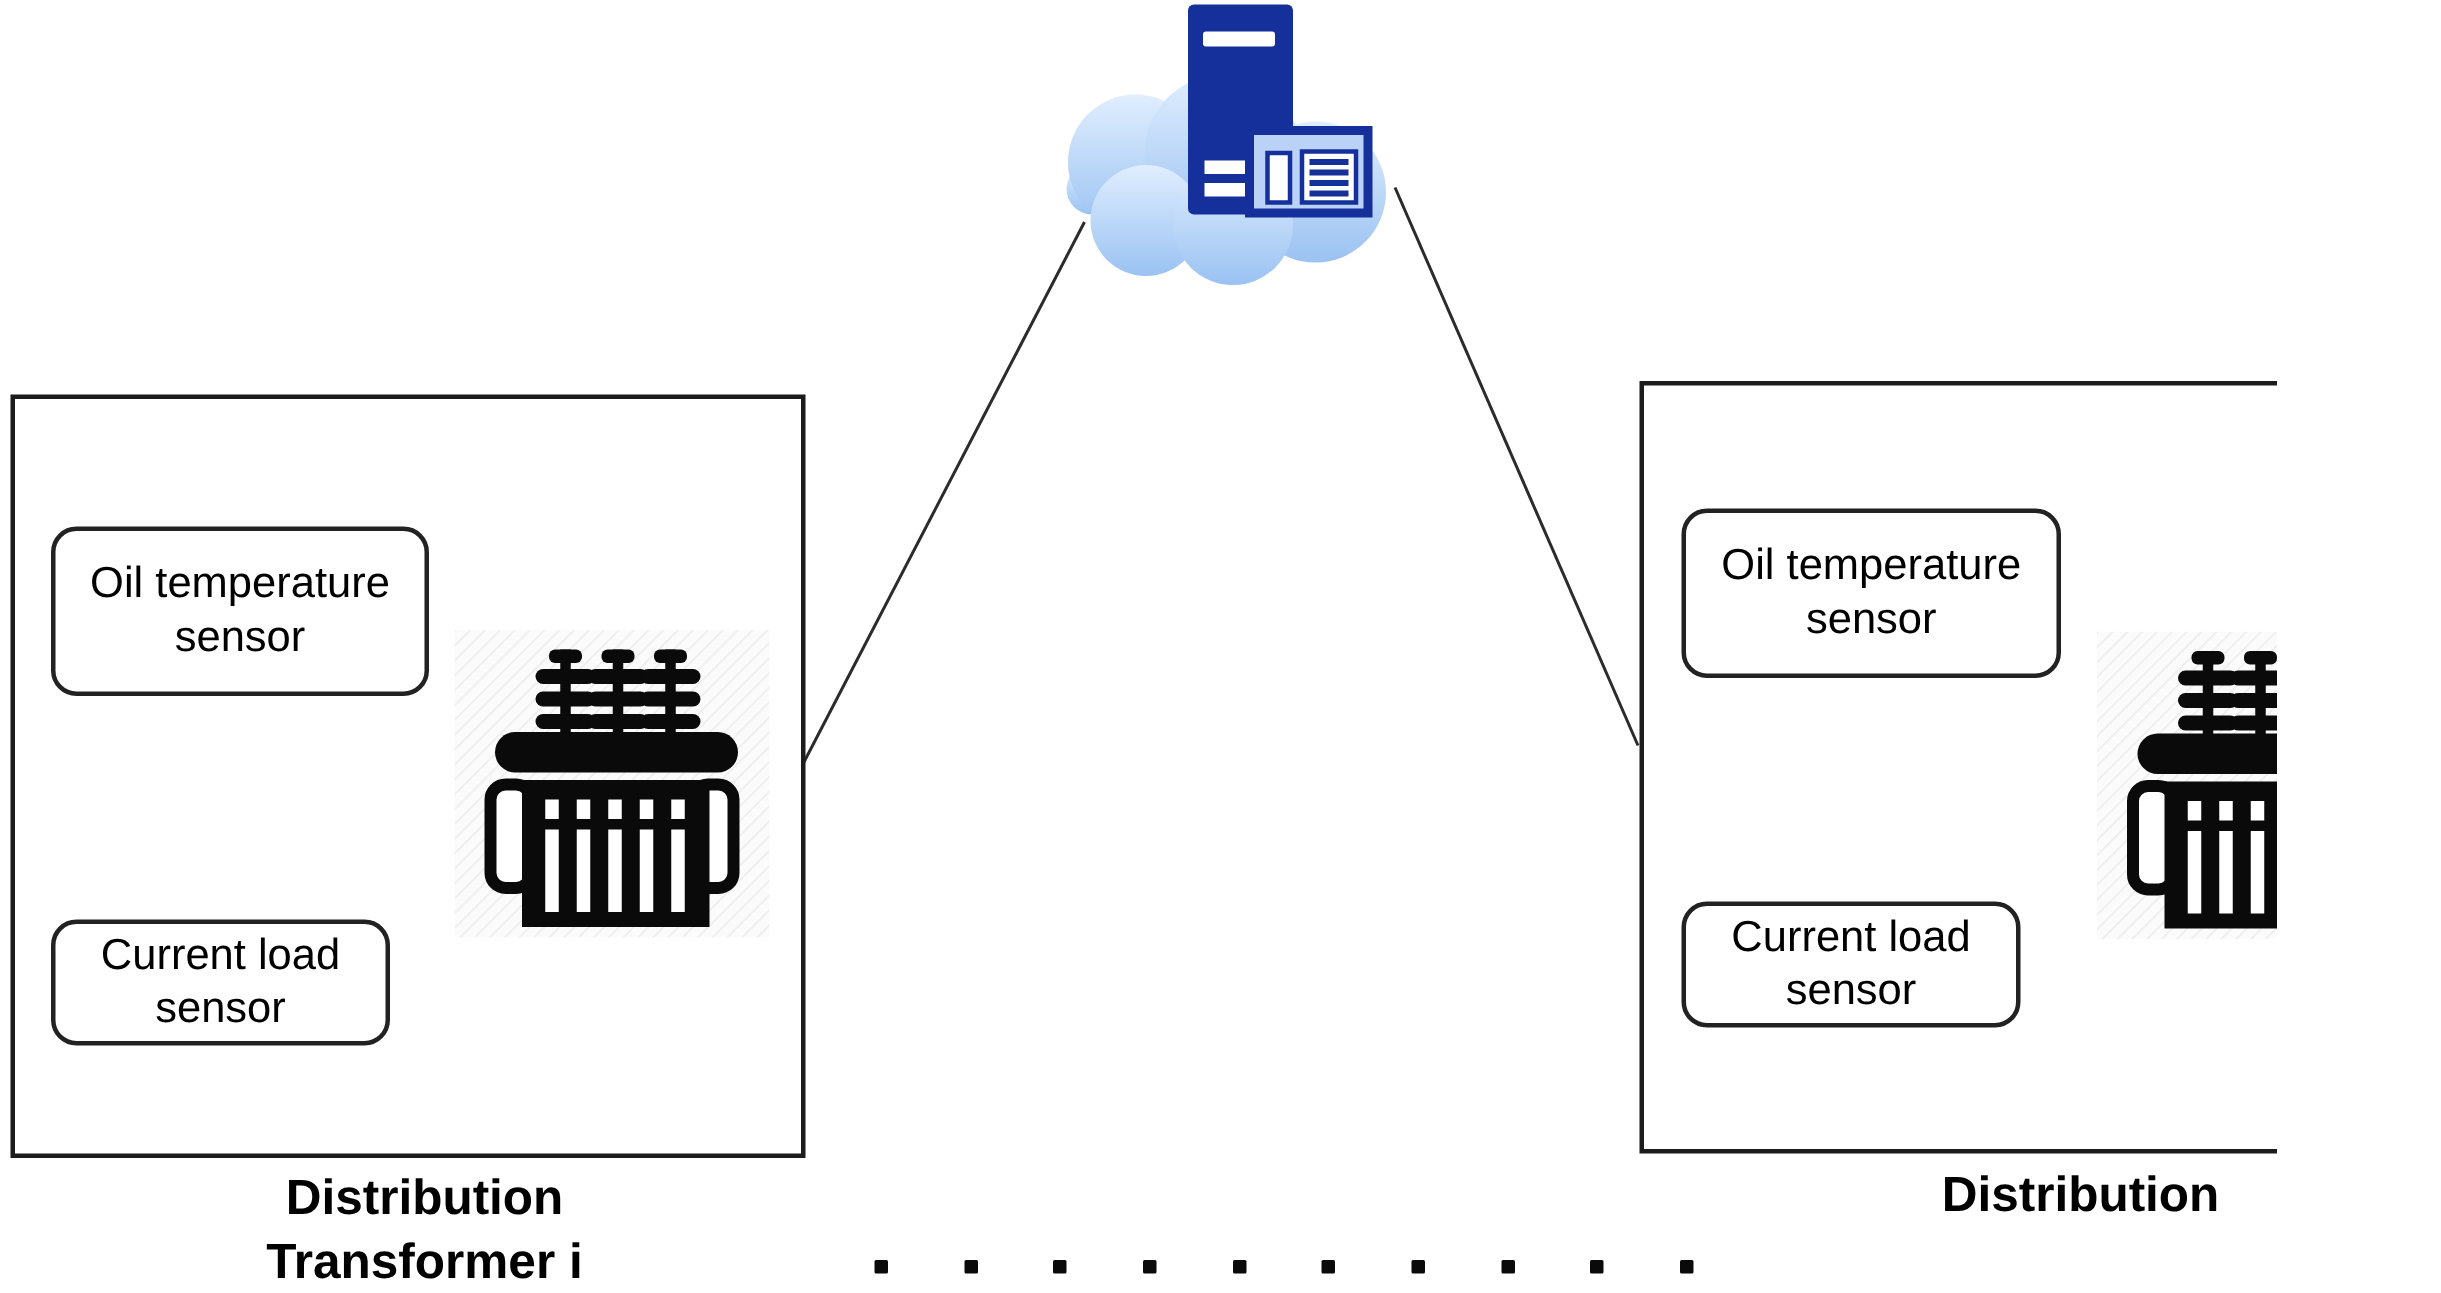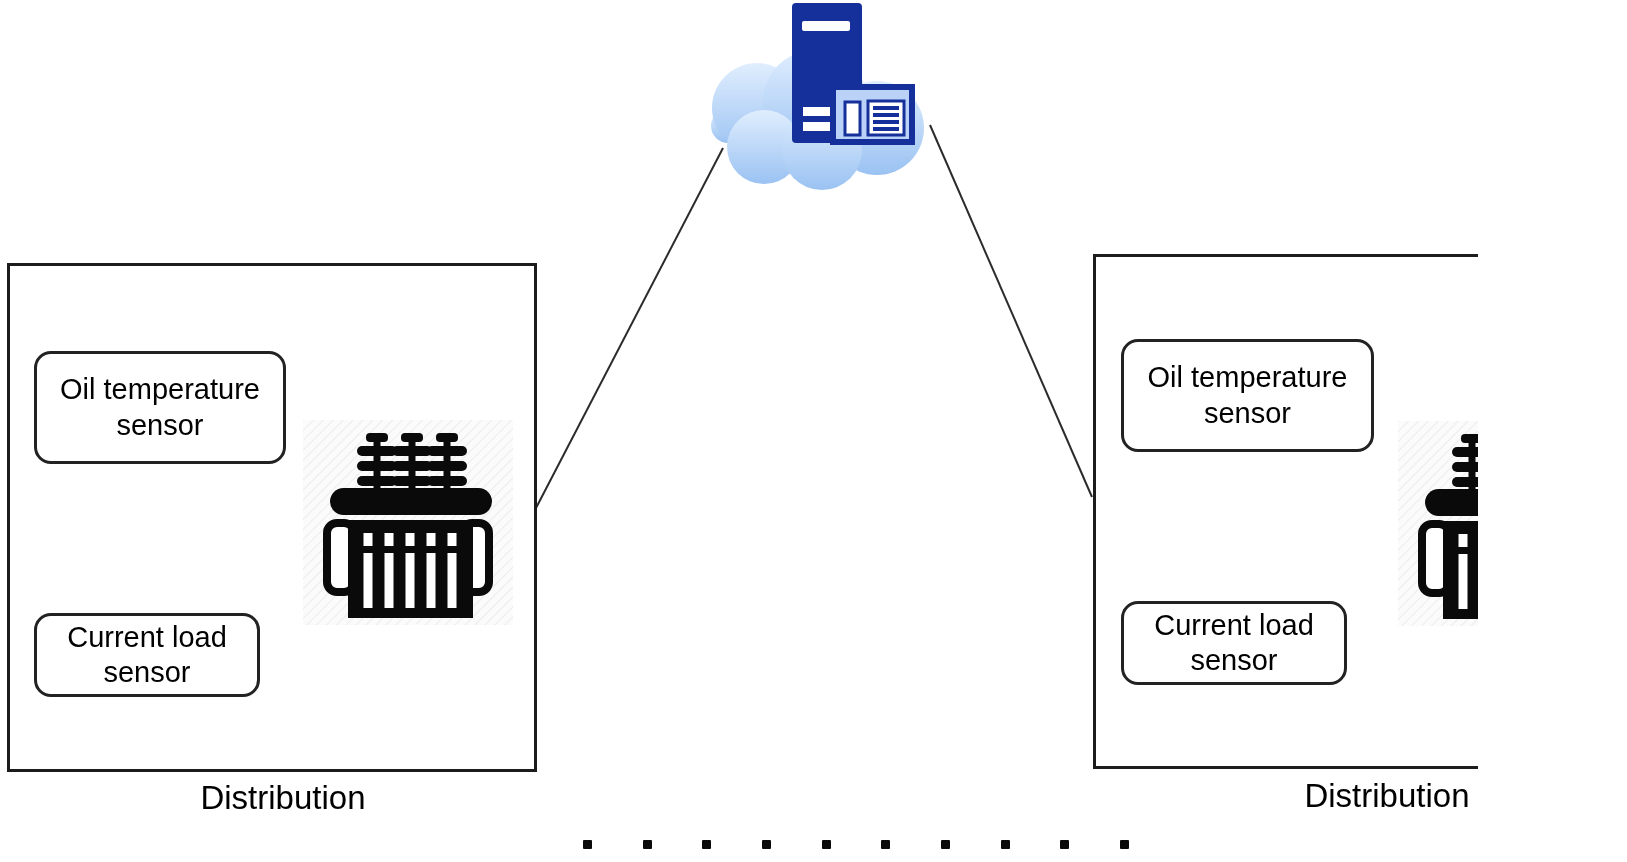--- a/index.html
+++ b/index.html
@@ -11,20 +11,21 @@
     --border:#1c1c1c;
     --ink:#111111;
   }
   html,body{margin:0;padding:0;background:#ffffff;}
   body{font-family:"Liberation Sans", sans-serif;color:var(--ink);}
   .canvas{
     position:relative;
     width:1478px;height:862px;
     background:#ffffff;
     overflow:hidden;
+    padding-left:40px;
   }
   .vector-layer{position:absolute;left:0;top:0;width:1627px;height:862px;z-index:0;}
   .link{stroke:var(--line);stroke-width:2;}
   .navy{fill:var(--navy);}
   .white{fill:#ffffff;}
 
   .node-box{
     position:absolute;
     border:3px solid var(--border);
     background:transparent;
@@ -49,21 +50,21 @@
   }
   .sensor-box.l1{left:34px;top:351px;width:252px;height:113px;}
   .sensor-box.l2{left:34px;top:613px;width:226px;height:84px;}
   .sensor-box.r1{left:1121px;top:339px;width:253px;height:113px;}
   .sensor-box.r2{left:1121px;top:601px;width:226px;height:84px;}
 
   .caption{
     position:absolute;
     width:340px;
     text-align:center;
-    font-weight:normal;
+    font-weight:bold;
     font-size:33px;
     line-height:43px;
     color:#000;
     z-index:2;
   }
   .caption.left{left:113px;top:776px;}
   .caption.right{left:1217px;top:774px;}
 
   .ellipsis-row{
     position:absolute;
@@ -173,20 +174,21 @@
 
     <use href="#transformer-symbol" x="303" y="420" width="210" height="205"></use>
     <use href="#transformer-symbol" x="1398" y="421" width="210" height="205"></use>
   </svg>
 
   <div class="node-box left"></div>
   <div class="sensor-box l1">Oil temperature sensor</div>
   <div class="sensor-box l2">Current load sensor</div>
   <div class="caption left">
     <div>Distribution</div>
+    <div>Transformer i</div>
   </div>
 
   <div class="node-box right"></div>
   <div class="sensor-box r1">Oil temperature sensor</div>
   <div class="sensor-box r2">Current load sensor</div>
   <div class="caption right">
     <div>Distribution</div>
   </div>
 
   <div class="ellipsis-row">

